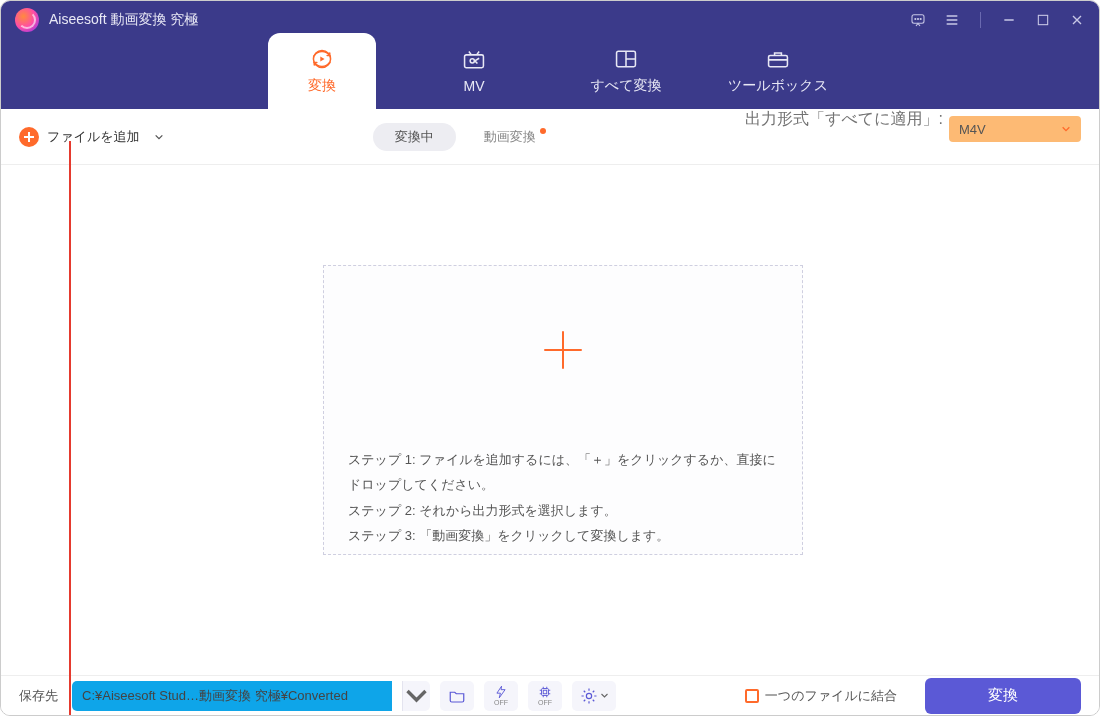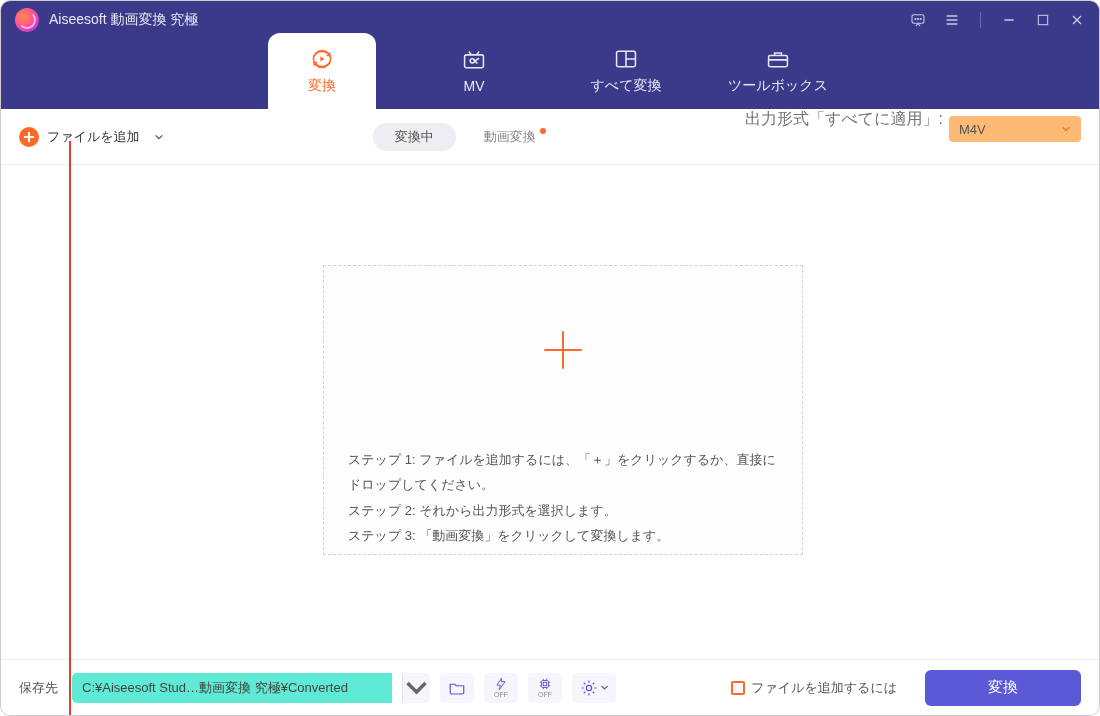--- a/index.html
+++ b/index.html
@@ -88,26 +88,26 @@
   .dz-plus{
     flex:0 0 167px; display:flex; align-items:center; justify-content:center; cursor:pointer;
   }
   .dz-plus svg{width:48px;height:48px;}
   .dz-steps{
     padding:14px 24px 18px; font-size:13px; color:#555; line-height:1.95;
   }
 
   
   .bottombar{
-    height:56px; display:flex; align-items:center; padding:0 18px; gap:10px;
+    height:40px; display:flex; align-items:center; padding:0 18px; gap:10px;
     border-top:1px solid #eee; background:#fff;margin-top:44px;
   }
   .bb-label{ font-size:13px; color:#555; margin-right:4px;}
   .path-box{
-    flex:0 0 320px; height:30px; background:#5eead4; border-radius:5px 0 0 5px;
+    flex:0 0 320px; height:30px; background:#0ea5e9; border-radius:5px 0 0 5px;
     display:flex; align-items:center; padding:0 10px; font-size:13px; color:#444;
     white-space:nowrap; overflow:hidden;
   }
   .path-dd{
     width:28px;height:30px;background:#f5f5fb;border-radius:0 5px 5px 0;
     display:flex;align-items:center;justify-content:center;cursor:pointer;border-left:1px solid #e4e4ef;
   }
   .sq-btn{
     width:34px;height:30px;background:#f5f5fb;border-radius:5px;display:flex;align-items:center;justify-content:center;cursor:pointer;
   }
@@ -289,21 +289,21 @@
         <circle cx="12" cy="12" r="3.5"></circle>
         <path d="M12 2v3M12 19v3M2 12h3M19 12h3M5 5l2 2M17 17l2 2M19 5l-2 2M7 17l-2 2"></path>
       </svg>
       <svg viewBox="0 0 12 12" style="width:9px;height:9px;">
           <path d="M2 4l4 4 4-4" fill="none" stroke="#666" stroke-width="1.5"></path>
         </svg>
     </div>
 
     <div class="merge">
       <span class="cb"></span>
-      <span>ファイルを追加するには</span>
+      <span>一つのファイルに結合</span>
     </div>
     <div class="convert-btn">
       <span>変換</span>
     </div>
   </div>
 
   <div class="anno"></div>
 </div>
 
 </body></html>

